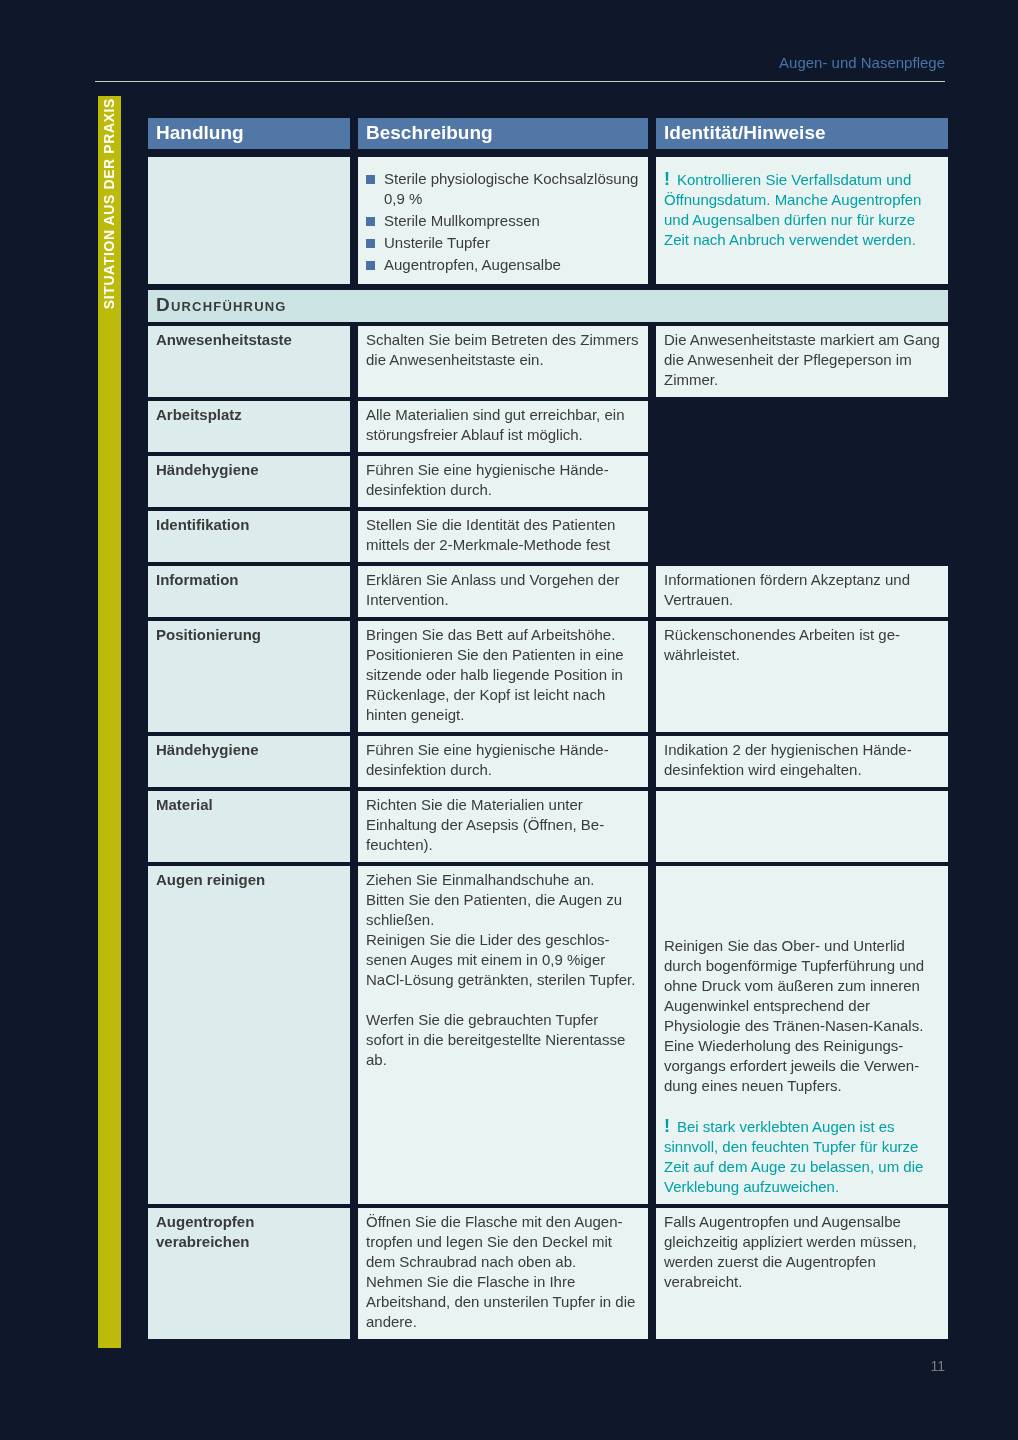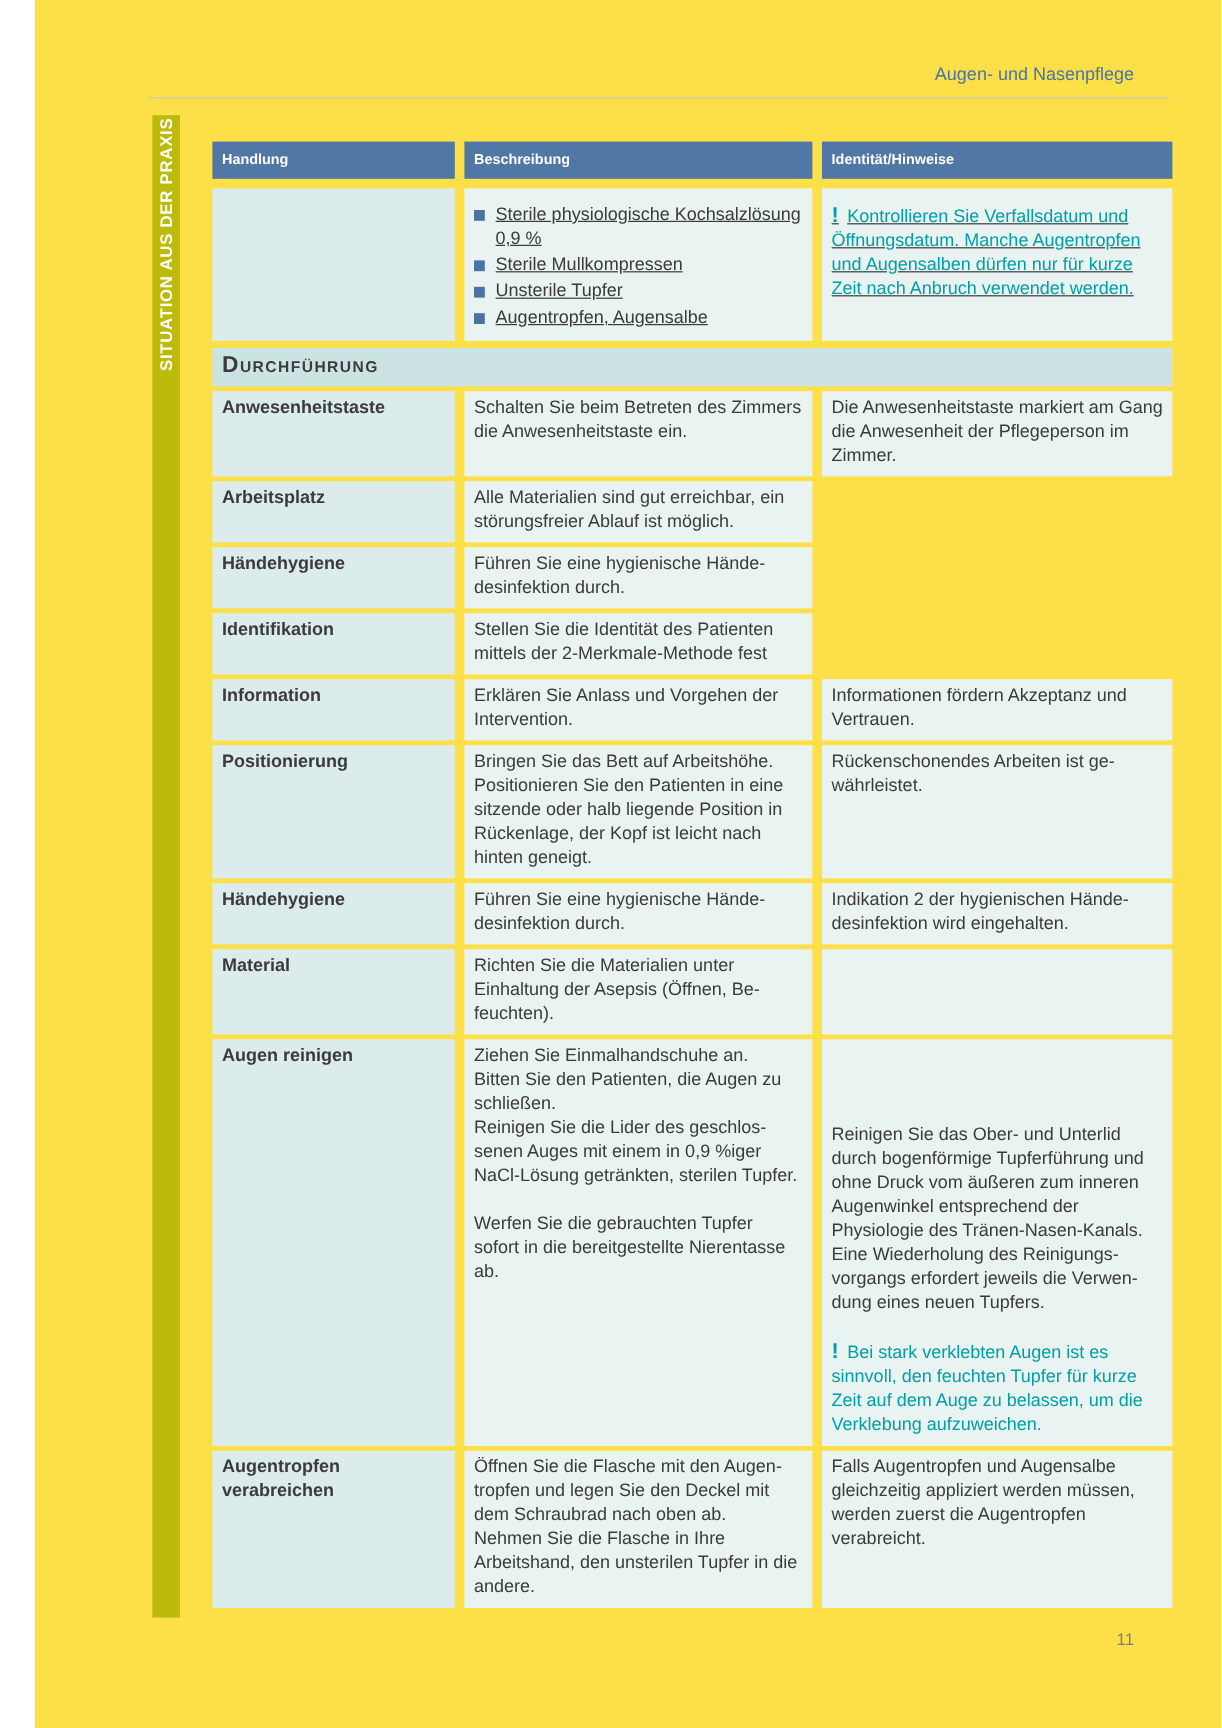--- a/index.html
+++ b/index.html
@@ -3,21 +3,21 @@
 <meta charset="utf-8">
 <style>
   * { margin: 0; padding: 0; box-sizing: border-box; }
   html, body { background: #ffffff; }
   body {
     width: 1018px; height: 1440px;
     position: relative;
     font-family: "Liberation Sans", "DejaVu Sans", sans-serif;
     overflow: hidden;
   }
-  .page { position: absolute; inset: 0; background: #fde047; margin-left: 29px; }
+  .page { position: absolute; inset: 0; background: #0f172a; }
 
   
   .running-header {
     position: absolute; top: 54px; right: 73px;
     font-size: 15px; color: #4a74a8;
   }
   .top-rule {
     position: absolute; top: 81px; left: 95px; width: 850px; height: 1px;
     background: #c9c9c9;
   }
@@ -43,32 +43,32 @@
   }
   .cell {
     padding: 4px 8px 7px 8px;
     font-size: 15px; line-height: 20px; color: #3b3b3b;
   }
   .c1 { background: #dcebeb; font-weight: bold; }
   .c2, .c3 { background: #e8f3f2; }
   .thead { margin-bottom: 8px; }
   .thead .cell {
     background: #5077a6; color: #ffffff; font-weight: bold;
-    font-size: 12px; padding: 5px 8px 6px 8px;
+    font-size: 19px; padding: 5px 8px 6px 8px;
   }
   .band {
     background: #cbe4e3; margin: 6px 0 4px 0;
     padding: 4px 8px 6px 8px;
   }
   .band .section-label {
     font-variant: small-caps; font-weight: bold; letter-spacing: 1.2px;
     font-size: 19px; color: #3b3b3b;
   }
   .materials { min-height: 126px; }
-  .materials .cell { padding-top: 12px; text-decoration: underline; }
+  .materials .cell { padding-top: 12px; }
   .txt { white-space: pre-line; }
   .bullets { list-style: none; }
   .bullets li { display: flex; align-items: flex-start; margin-bottom: 2px; }
   .sq {
     flex: 0 0 auto; width: 9px; height: 9px; background: #4a72a5;
     margin: 6px 9px 0 0;
   }
   .note { color: #00a0a6; }
   .bang {
     font-weight: bold; font-size: 18px; margin-right: 7px;

